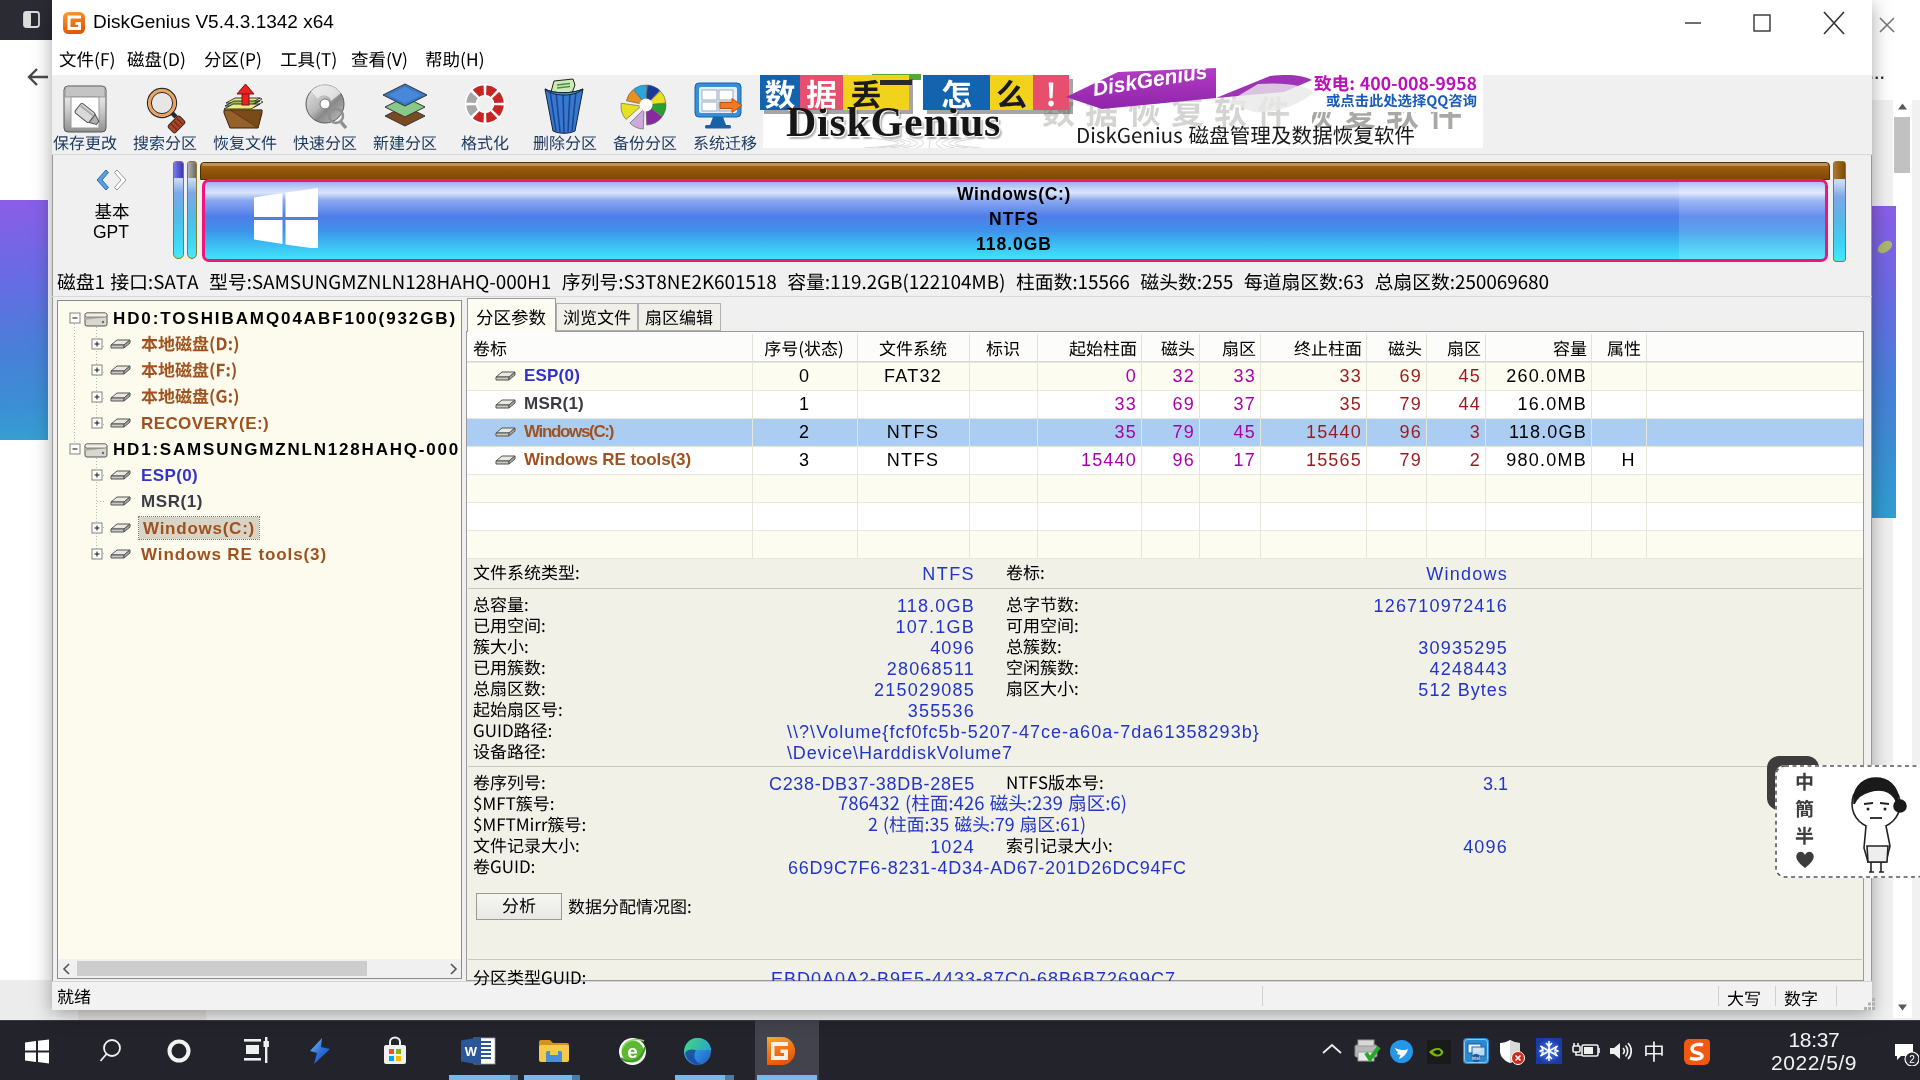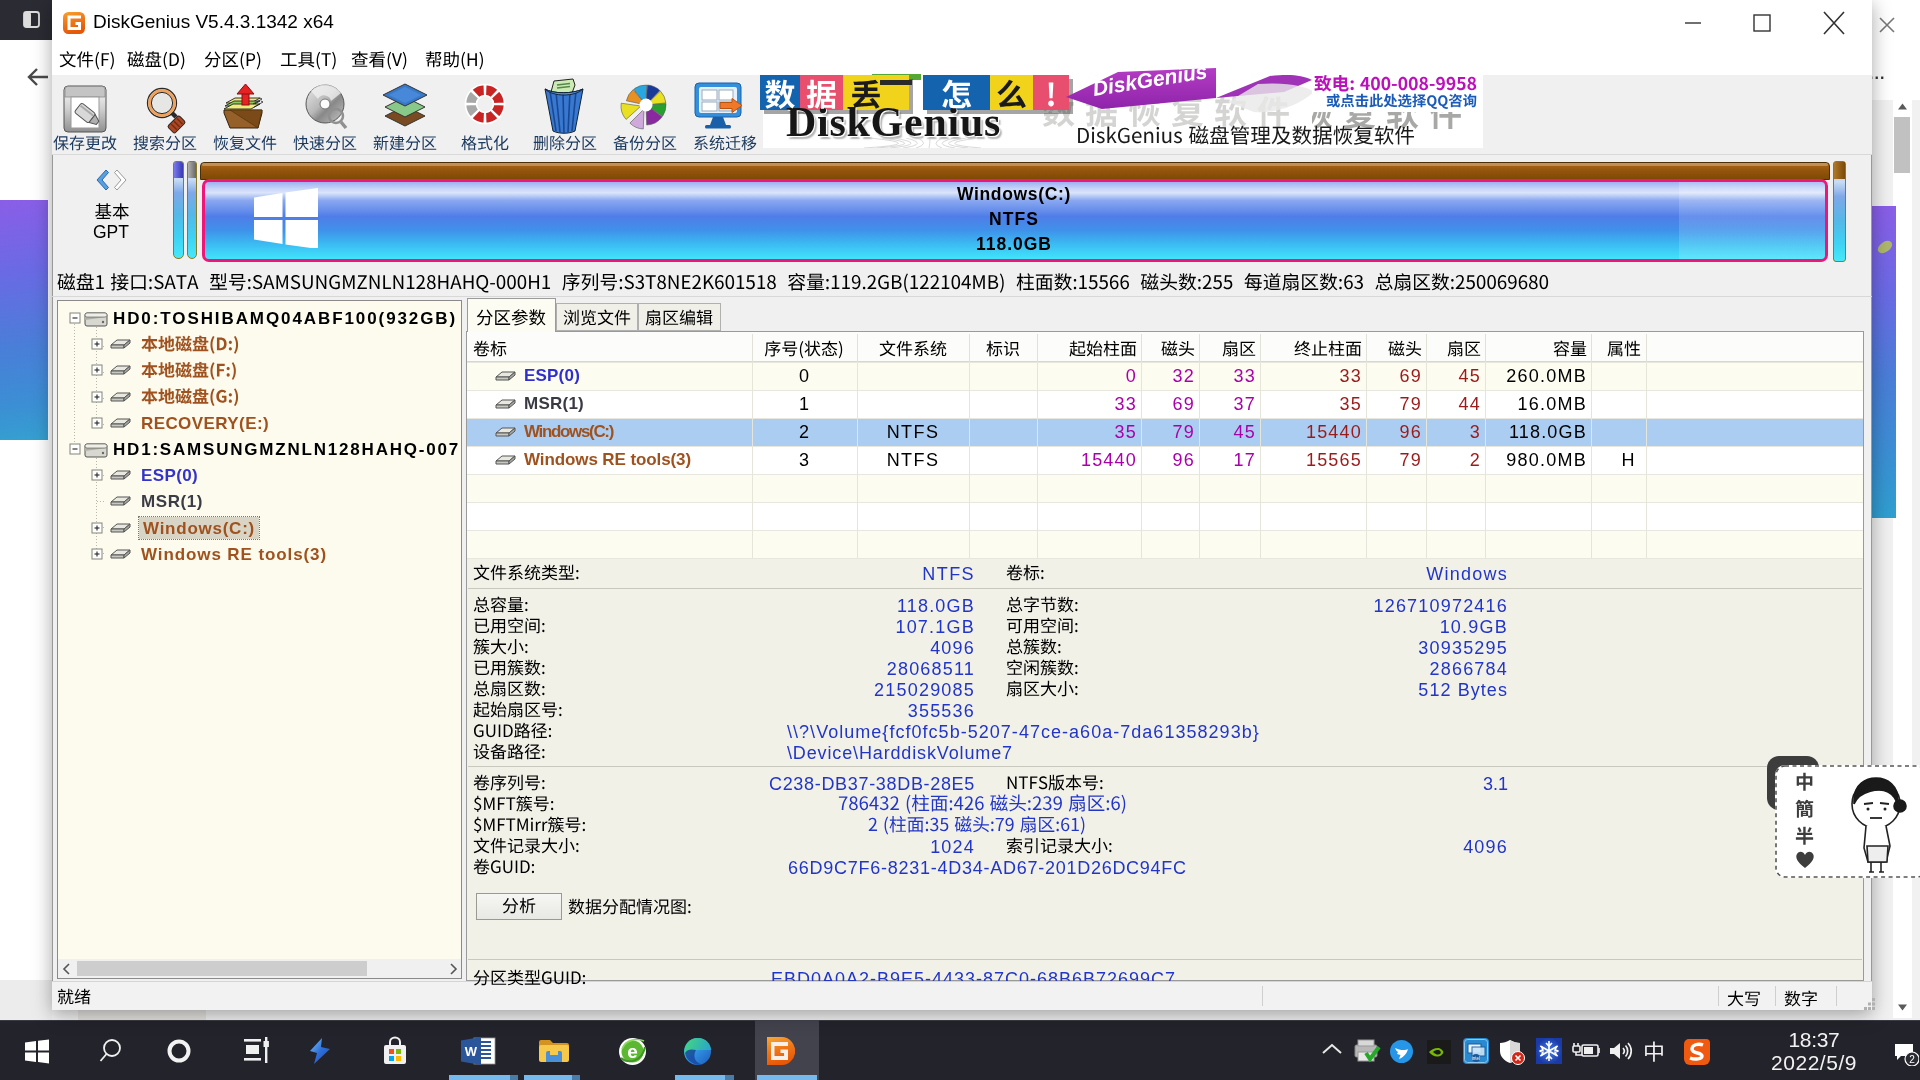--- a/index.html
+++ b/index.html
@@ -473,21 +473,21 @@
     <svg style="position:absolute;left:69px;top:443px;" width="12" height="12" viewBox="0 0 12 12">
       <rect x="1" y="1" width="10" height="10" fill="#fff" stroke="#848478"></rect>
       <path d="M3.5 6 H8.5" stroke="#333" stroke-width="1.2"></path>
     </svg>
     <svg style="position:absolute;left:84px;top:440px;" width="25" height="19" viewBox="0 0 25 19">
       <rect x="1" y="4" width="22" height="13" rx="2" fill="#d8d8d0" stroke="#555"></rect>
 <path d="M1 8 L23 5 V8 L1 11 Z" fill="#b0b0a8" stroke="none"></path>
 <rect x="1" y="4" width="22" height="4" rx="2" fill="#efefe8" stroke="#555" stroke-width=".6"></rect>
 <circle cx="19" cy="13" r="1.2" fill="#6a6a5a"></circle>
     </svg>
-    <div style="position:absolute;left:113px;top:440px;font:700 17px &quot;Liberation Sans&quot;,sans-serif;color:#000;line-height:20.1px;letter-spacing:1.80px;white-space:nowrap;">HD1:SAMSUNGMZNLN128HAHQ-007</div>
+    <div style="position:absolute;left:113px;top:440px;font:700 17px &quot;Liberation Sans&quot;,sans-serif;color:#000;line-height:20.1px;letter-spacing:1.80px;white-space:nowrap;">HD1:SAMSUNGMZNLN128HAHQ-000</div>
     <svg style="position:absolute;left:91px;top:469.2px;" width="12" height="12" viewBox="0 0 12 12">
       <rect x="1" y="1" width="10" height="10" fill="#fff" stroke="#848478"></rect>
       <path d="M3.5 6 H8.5" stroke="#333" stroke-width="1.2"></path>
       <path d="M6 3.5 V8.5" stroke="#333" stroke-width="1.2"></path>
     </svg>
     <svg style="position:absolute;left:109px;top:468.2px;" width="23" height="14" viewBox="0 0 23 14">
       <path d="M2 8 L8 3 H21 L15 8 Z" fill="#e8e8e0" stroke="#555"></path>
 <path d="M2 8 H15 V11 H2 Z" fill="#c8c8c0" stroke="#555"></path>
 <path d="M15 8 L21 3 V6 L15 11 Z" fill="#a8a8a0" stroke="#555"></path>
     </svg>
@@ -574,20 +574,21 @@
     <div style="position:absolute;left:1591px;top:362px;width:1px;height:196px;background:#e6e5da"></div>
     <div style="position:absolute;left:1646px;top:334px;width:1px;height:28px;background:#e2e1d8"></div>
     <div style="position:absolute;left:1646px;top:362px;width:1px;height:196px;background:#e6e5da"></div>
     <svg style="position:absolute;left:494px;top:369px;" width="23" height="14" viewBox="0 0 23 14">
       <path d="M2 8 L8 3 H21 L15 8 Z" fill="#e8e8e0" stroke="#555"></path>
 <path d="M2 8 H15 V11 H2 Z" fill="#c8c8c0" stroke="#555"></path>
 <path d="M15 8 L21 3 V6 L15 11 Z" fill="#a8a8a0" stroke="#555"></path>
     </svg>
     <div style="position:absolute;left:524px;top:366px;font:700 17px &quot;Liberation Sans&quot;,sans-serif;color:#2f2fd0;line-height:20.1px;letter-spacing:0.20px;white-space:nowrap;">ESP(0)</div>
     <div style="position:absolute;left:404px;width:800px;text-align:center;top:366px;font:normal 18px &quot;Liberation Sans&quot;,sans-serif;color:#000;line-height:21.2px;letter-spacing:0;white-space:nowrap;">0</div>
+    <div style="position:absolute;left:513px;width:800px;text-align:center;top:366px;font:normal 18px &quot;Liberation Sans&quot;,sans-serif;color:#000;line-height:21.2px;letter-spacing:1.24px;white-space:nowrap;">FAT32</div>
     <div style="position:absolute;left:337px;width:800px;text-align:right;top:366px;font:normal 18px &quot;Liberation Sans&quot;,sans-serif;color:#aa00aa;line-height:21.2px;letter-spacing:1.20px;white-space:nowrap;">0</div>
     <div style="position:absolute;left:395px;width:800px;text-align:right;top:366px;font:normal 18px &quot;Liberation Sans&quot;,sans-serif;color:#aa00aa;line-height:21.2px;letter-spacing:1.20px;white-space:nowrap;">32</div>
     <div style="position:absolute;left:456px;width:800px;text-align:right;top:366px;font:normal 18px &quot;Liberation Sans&quot;,sans-serif;color:#aa00aa;line-height:21.2px;letter-spacing:1.20px;white-space:nowrap;">33</div>
     <div style="position:absolute;left:562px;width:800px;text-align:right;top:366px;font:normal 18px &quot;Liberation Sans&quot;,sans-serif;color:#9b1a1a;line-height:21.2px;letter-spacing:1.20px;white-space:nowrap;">33</div>
     <div style="position:absolute;left:622px;width:800px;text-align:right;top:366px;font:normal 18px &quot;Liberation Sans&quot;,sans-serif;color:#9b1a1a;line-height:21.2px;letter-spacing:1.20px;white-space:nowrap;">69</div>
     <div style="position:absolute;left:681px;width:800px;text-align:right;top:366px;font:normal 18px &quot;Liberation Sans&quot;,sans-serif;color:#9b1a1a;line-height:21.2px;letter-spacing:1.20px;white-space:nowrap;">45</div>
     <div style="position:absolute;left:787px;width:800px;text-align:right;top:366px;font:normal 18px &quot;Liberation Sans&quot;,sans-serif;color:#000;line-height:21.2px;letter-spacing:1.24px;white-space:nowrap;">260.0MB</div>
     <svg style="position:absolute;left:494px;top:397px;" width="23" height="14" viewBox="0 0 23 14">
       <path d="M2 8 L8 3 H21 L15 8 Z" fill="#e8e8e0" stroke="#555"></path>
 <path d="M2 8 H15 V11 H2 Z" fill="#c8c8c0" stroke="#555"></path>
@@ -632,25 +633,24 @@
     <div style="position:absolute;left:622px;width:800px;text-align:right;top:450px;font:normal 18px &quot;Liberation Sans&quot;,sans-serif;color:#9b1a1a;line-height:21.2px;letter-spacing:1.20px;white-space:nowrap;">79</div>
     <div style="position:absolute;left:681px;width:800px;text-align:right;top:450px;font:normal 18px &quot;Liberation Sans&quot;,sans-serif;color:#9b1a1a;line-height:21.2px;letter-spacing:1.20px;white-space:nowrap;">2</div>
     <div style="position:absolute;left:787px;width:800px;text-align:right;top:450px;font:normal 18px &quot;Liberation Sans&quot;,sans-serif;color:#000;line-height:21.2px;letter-spacing:1.24px;white-space:nowrap;">980.0MB</div>
     <div style="position:absolute;left:1228px;width:800px;text-align:center;top:450px;font:normal 18px &quot;Liberation Sans&quot;,sans-serif;color:#000;line-height:21.2px;letter-spacing:0;white-space:nowrap;">H</div>
     <div style="position:absolute;left:175px;width:800px;text-align:right;top:563.5px;font:normal 18px &quot;Liberation Sans&quot;,sans-serif;color:#2135c8;line-height:21.2px;letter-spacing:1.41px;white-space:nowrap;">NTFS</div>
     <div style="position:absolute;left:708px;width:800px;text-align:right;top:563.5px;font:normal 18px &quot;Liberation Sans&quot;,sans-serif;color:#2135c8;line-height:21.2px;letter-spacing:1.25px;white-space:nowrap;">Windows</div>
     <div style="position:absolute;left:468px;top:588px;width:1394px;height:1px;background:#c8c8c0"></div>
     <div style="position:absolute;left:175px;width:800px;text-align:right;top:595.5px;font:normal 18px &quot;Liberation Sans&quot;,sans-serif;color:#2135c8;line-height:21.2px;letter-spacing:1.20px;white-space:nowrap;">118.0GB</div>
     <div style="position:absolute;left:708px;width:800px;text-align:right;top:595.5px;font:normal 18px &quot;Liberation Sans&quot;,sans-serif;color:#2135c8;line-height:21.2px;letter-spacing:1.20px;white-space:nowrap;">126710972416</div>
     <div style="position:absolute;left:175px;width:800px;text-align:right;top:616.5px;font:normal 18px &quot;Liberation Sans&quot;,sans-serif;color:#2135c8;line-height:21.2px;letter-spacing:1.22px;white-space:nowrap;">107.1GB</div>
-    <div style="position:absolute;left:708px;width:800px;text-align:right;top:616.5px;font:normal 18px &quot;Liberation Sans&quot;,sans-serif;color:#2135c8;line-height:21.2px;letter-spacing:1.22px;white-space:nowrap;">10.9GB</div>
     <div style="position:absolute;left:175px;width:800px;text-align:right;top:637.5px;font:normal 18px &quot;Liberation Sans&quot;,sans-serif;color:#2135c8;line-height:21.2px;letter-spacing:1.20px;white-space:nowrap;">4096</div>
     <div style="position:absolute;left:708px;width:800px;text-align:right;top:637.5px;font:normal 18px &quot;Liberation Sans&quot;,sans-serif;color:#2135c8;line-height:21.2px;letter-spacing:1.20px;white-space:nowrap;">30935295</div>
     <div style="position:absolute;left:175px;width:800px;text-align:right;top:658.5px;font:normal 18px &quot;Liberation Sans&quot;,sans-serif;color:#2135c8;line-height:21.2px;letter-spacing:1.18px;white-space:nowrap;">28068511</div>
-    <div style="position:absolute;left:708px;width:800px;text-align:right;top:658.5px;font:normal 18px &quot;Liberation Sans&quot;,sans-serif;color:#2135c8;line-height:21.2px;letter-spacing:1.20px;white-space:nowrap;">2866784</div>
+    <div style="position:absolute;left:708px;width:800px;text-align:right;top:658.5px;font:normal 18px &quot;Liberation Sans&quot;,sans-serif;color:#2135c8;line-height:21.2px;letter-spacing:1.20px;white-space:nowrap;">4248443</div>
     <div style="position:absolute;left:175px;width:800px;text-align:right;top:679.5px;font:normal 18px &quot;Liberation Sans&quot;,sans-serif;color:#2135c8;line-height:21.2px;letter-spacing:1.20px;white-space:nowrap;">215029085</div>
     <div style="position:absolute;left:708px;width:800px;text-align:right;top:679.5px;font:normal 18px &quot;Liberation Sans&quot;,sans-serif;color:#2135c8;line-height:21.2px;letter-spacing:1.07px;white-space:nowrap;">512 Bytes</div>
     <div style="position:absolute;left:175px;width:800px;text-align:right;top:700.5px;font:normal 18px &quot;Liberation Sans&quot;,sans-serif;color:#2135c8;line-height:21.2px;letter-spacing:1.20px;white-space:nowrap;">355536</div>
     <div style="position:absolute;left:787px;top:721.5px;font:normal 18px &quot;Liberation Sans&quot;,sans-serif;color:#2135c8;line-height:21.2px;letter-spacing:1.03px;white-space:nowrap;">\\?\Volume{fcf0fc5b-5207-47ce-a60a-7da61358293b}</div>
     <div style="position:absolute;left:787px;top:742.5px;font:normal 18px &quot;Liberation Sans&quot;,sans-serif;color:#2135c8;line-height:21.2px;letter-spacing:0.86px;white-space:nowrap;">\Device\HarddiskVolume7</div>
     <div style="position:absolute;left:468px;top:766px;width:1394px;height:1px;background:#c8c8c0"></div>
     <div style="position:absolute;left:175px;width:800px;text-align:right;top:773.5px;font:normal 18px &quot;Liberation Sans&quot;,sans-serif;color:#2135c8;line-height:21.2px;letter-spacing:0.68px;white-space:nowrap;">C238-DB37-38DB-28E5</div>
     <div style="position:absolute;left:708px;width:800px;text-align:right;top:773.5px;font:normal 18px &quot;Liberation Sans&quot;,sans-serif;color:#2135c8;line-height:21.2px;letter-spacing:0;white-space:nowrap;">3.1</div>
     <div style="position:absolute;left:175px;width:800px;text-align:right;top:836.5px;font:normal 18px &quot;Liberation Sans&quot;,sans-serif;color:#2135c8;line-height:21.2px;letter-spacing:1.20px;white-space:nowrap;">1024</div>
     <div style="position:absolute;left:708px;width:800px;text-align:right;top:836.5px;font:normal 18px &quot;Liberation Sans&quot;,sans-serif;color:#2135c8;line-height:21.2px;letter-spacing:1.20px;white-space:nowrap;">4096</div>

